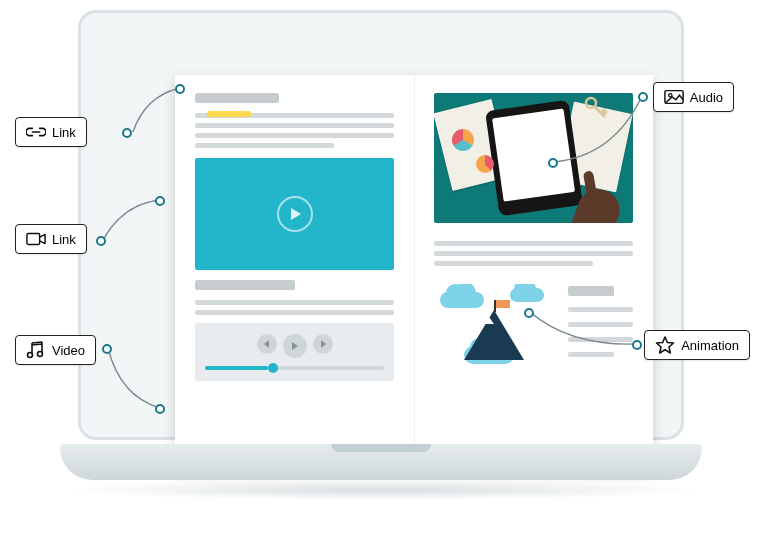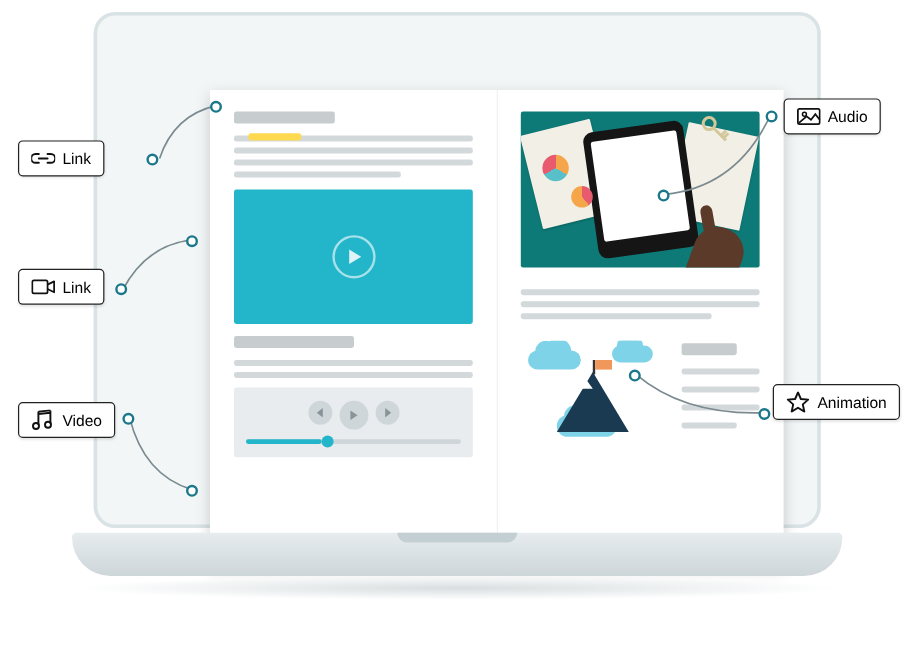--- a/index.html
+++ b/index.html
@@ -199,21 +199,21 @@
   <span class="icon">
       <svg width="22" height="16" viewBox="0 0 22 16">
         <rect x="1" y="1" width="20" height="14" rx="1.5" stroke="#111" stroke-width="1.6" fill="none"></rect>
         <circle cx="7" cy="6" r="1.8" stroke="#111" stroke-width="1.4" fill="none"></circle>
         <path d="M2 14 L9 8 L13 11 L17 6 L21 11" stroke="#111" stroke-width="1.6" fill="none"></path>
       </svg>
     </span>
   <span>Audio</span>
 </div>
 
-<div class="label" style="right:12px;top:320px">
+<div class="label" style="right:12px;top:330px">
   <span class="icon">
       <svg width="20" height="18" viewBox="0 0 20 18">
         <path d="M10 1 L12.4 6.5 L18.5 7 L14 11 L15.3 17 L10 13.8 L4.7 17 L6 11 L1.5 7 L7.6 6.5 Z" stroke="#111" stroke-width="1.6" fill="none" stroke-linejoin="round"></path>
       </svg>
     </span>
   <span>Animation</span>
 </div>
 
 <div class="dot" style="left:175px;top:84px"></div>
 <div class="dot" style="left:122px;top:128px"></div>

